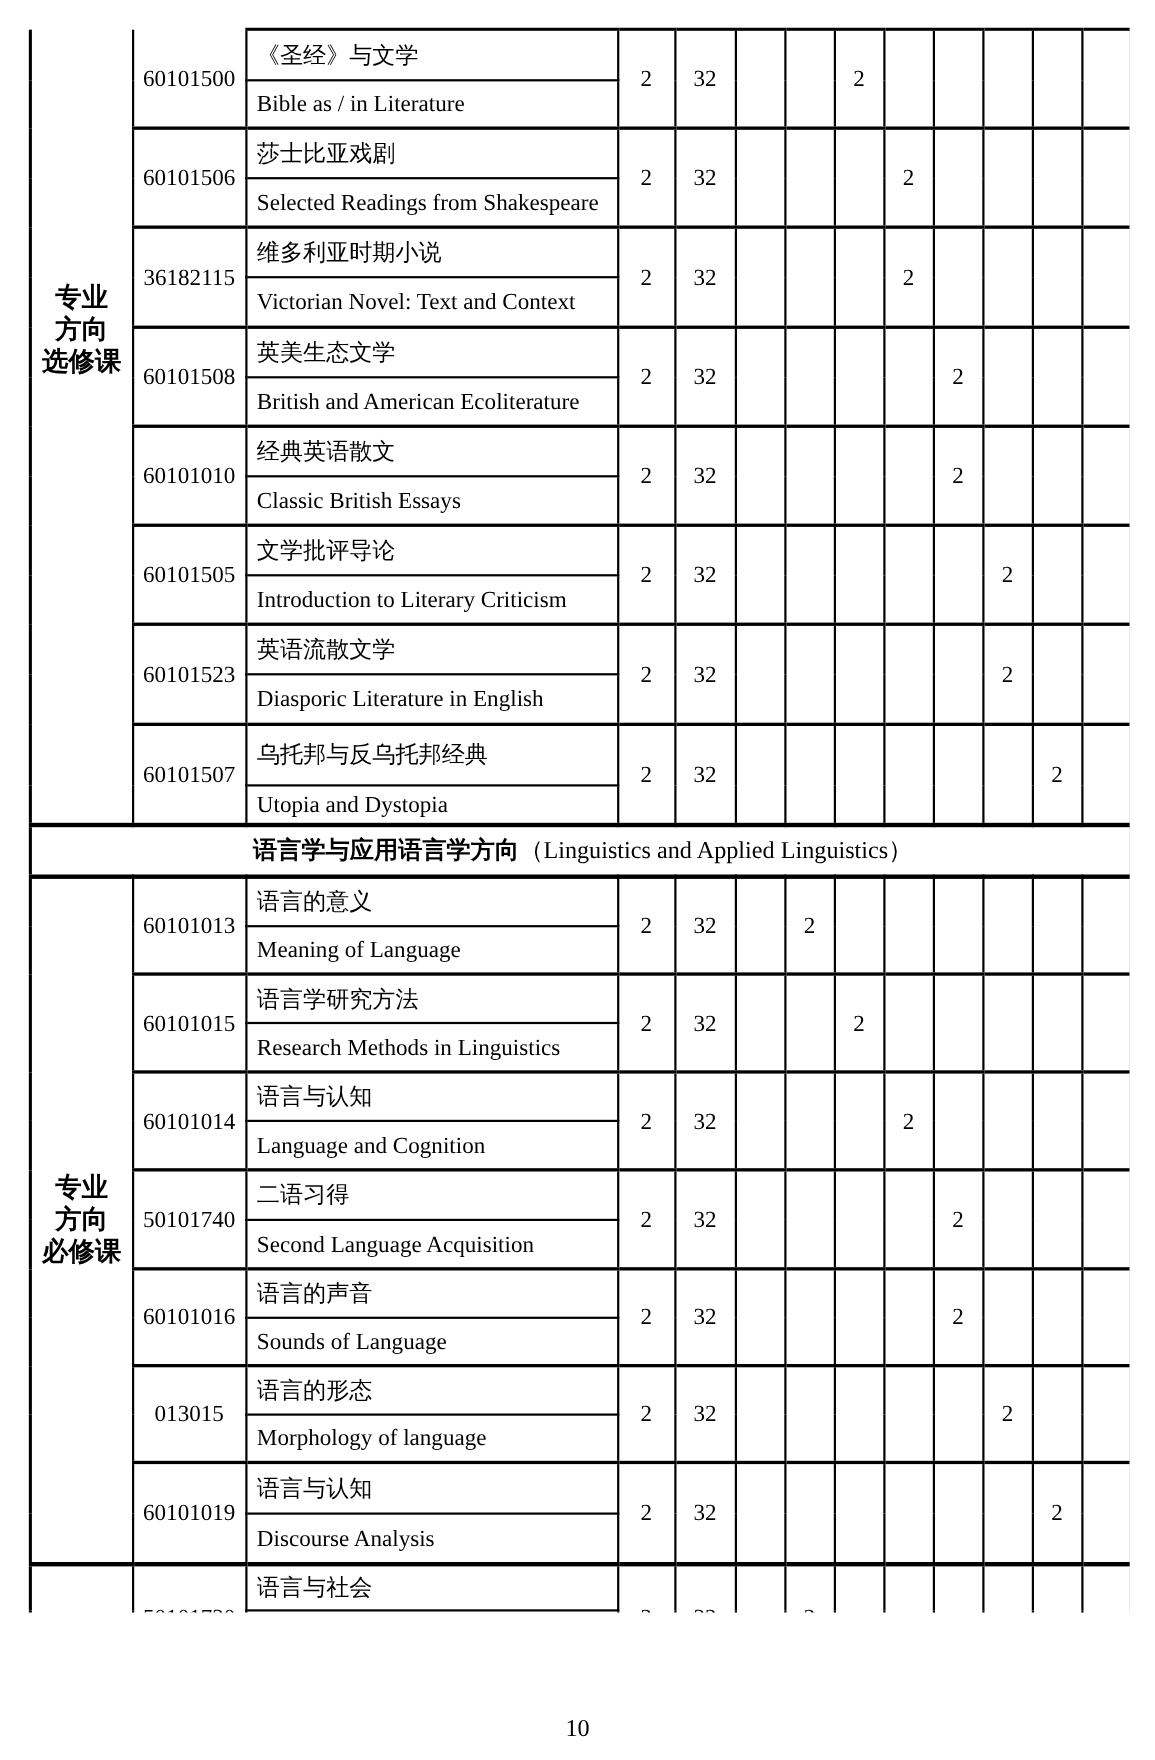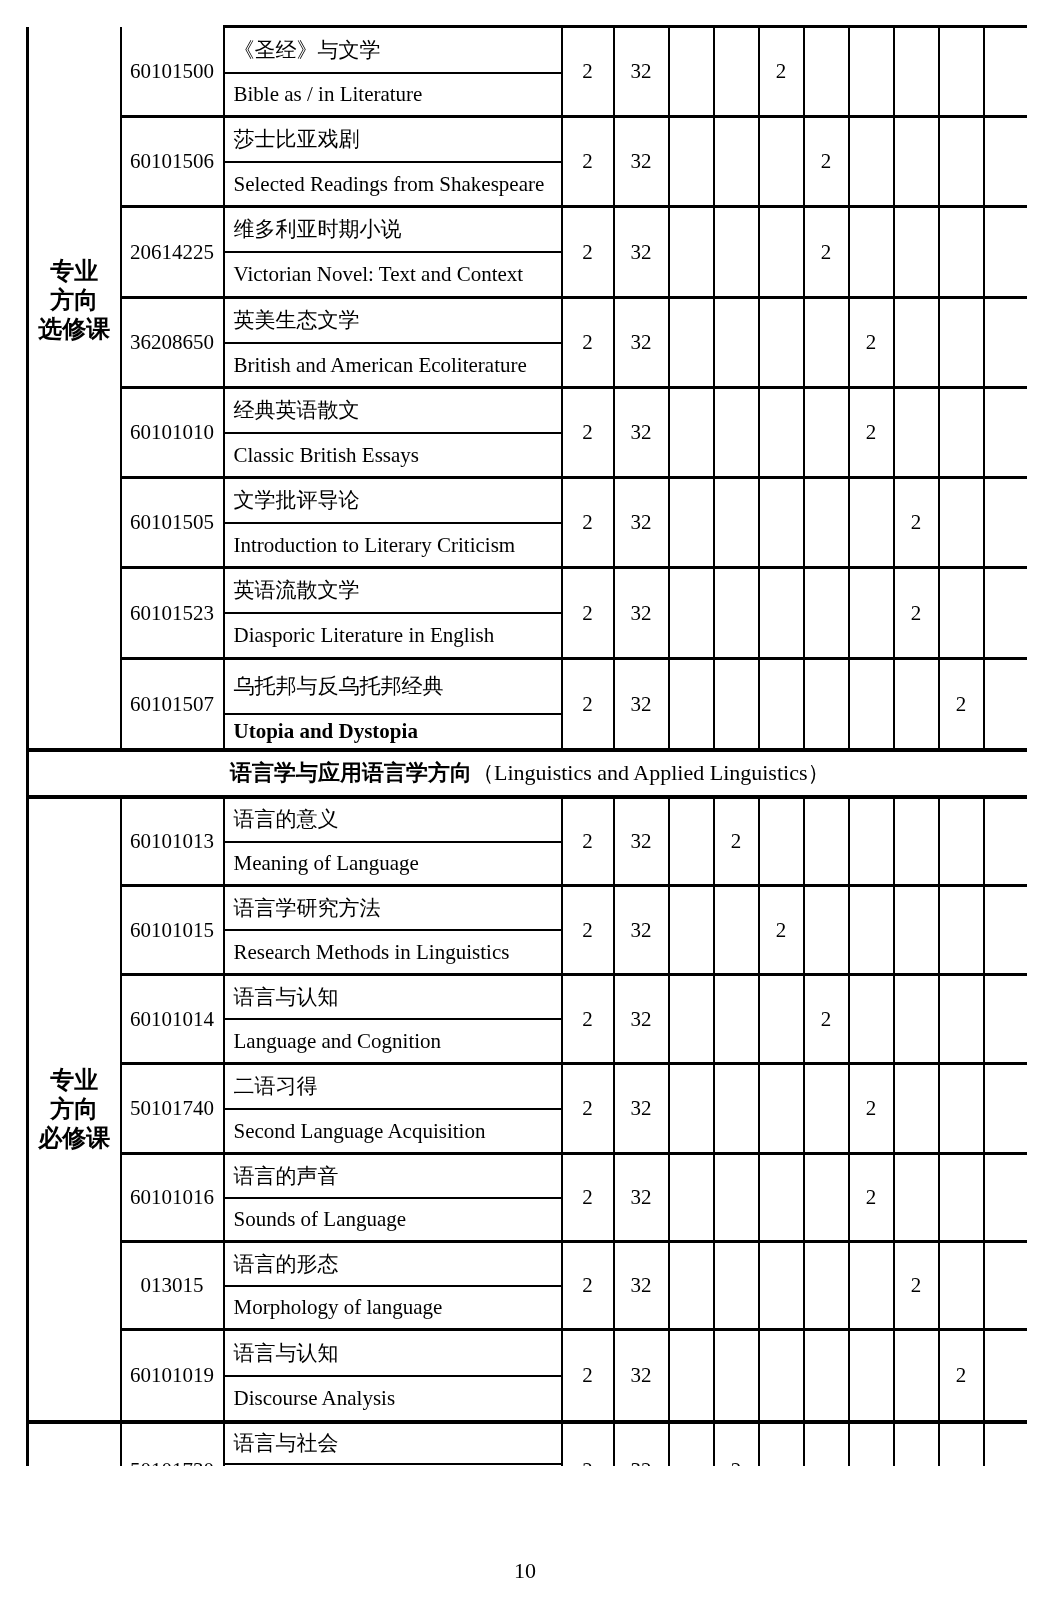--- a/index.html
+++ b/index.html
@@ -89,38 +89,38 @@
           <td class="num" rowspan="2">2</td>
           <td class="num" rowspan="2"></td>
           <td class="num" rowspan="2"></td>
           <td class="num" rowspan="2"></td>
           <td class="num col-last" rowspan="2"></td>
         </tr>
         <tr style="height: 45px;">
           <td class="name name-en">Selected Readings from Shakespeare</td>
         </tr>
         <tr class="course-top" style="height: 45px;">
-          <td class="code" rowspan="2">20614225</td>
+          <td class="code" rowspan="2">36182115</td>
           <td class="name">维多利亚时期小说</td>
           <td class="num" rowspan="2">2</td>
           <td class="num" rowspan="2">32</td>
           <td class="num" rowspan="2"></td>
           <td class="num" rowspan="2"></td>
           <td class="num" rowspan="2"></td>
           <td class="num" rowspan="2">2</td>
           <td class="num" rowspan="2"></td>
           <td class="num" rowspan="2"></td>
           <td class="num" rowspan="2"></td>
           <td class="num col-last" rowspan="2"></td>
         </tr>
         <tr style="height: 46px;">
           <td class="name name-en">Victorian Novel: Text and Context</td>
         </tr>
         <tr class="course-top" style="height: 45px;">
-          <td class="code" rowspan="2">36208650</td>
+          <td class="code" rowspan="2">60101508</td>
           <td class="name">英美生态文学</td>
           <td class="num" rowspan="2">2</td>
           <td class="num" rowspan="2">32</td>
           <td class="num" rowspan="2"></td>
           <td class="num" rowspan="2"></td>
           <td class="num" rowspan="2"></td>
           <td class="num" rowspan="2"></td>
           <td class="num" rowspan="2">2</td>
           <td class="num" rowspan="2"></td>
           <td class="num" rowspan="2"></td>
@@ -187,21 +187,21 @@
           <td class="num" rowspan="2">32</td>
           <td class="num" rowspan="2"></td>
           <td class="num" rowspan="2"></td>
           <td class="num" rowspan="2"></td>
           <td class="num" rowspan="2"></td>
           <td class="num" rowspan="2"></td>
           <td class="num" rowspan="2"></td>
           <td class="num" rowspan="2">2</td>
           <td class="num col-last" rowspan="2"></td>
         </tr>
-        <tr style="height: 36px; font-weight: bold;">
+        <tr style="height: 36px;">
           <td class="name name-en">Utopia and Dystopia</td>
         </tr>
         <tr style="height: 47px;">
           <td class="section-header col-first col-last" colspan="13"><span class="sh-zh">语言学与应用语言学方向</span><span class="sh-en">（Linguistics and Applied Linguistics）</span></td>
         </tr>
         <tr class="course-top" style="height: 45px;">
           <td class="cat col-first" rowspan="14">
             <div>专业</div>
             <div>方向</div>
             <div>必修课</div>

